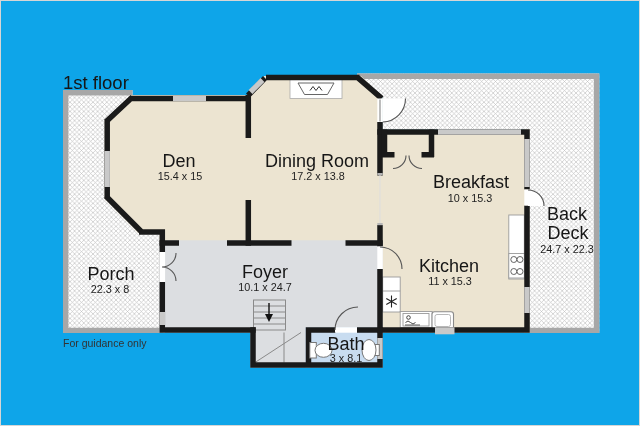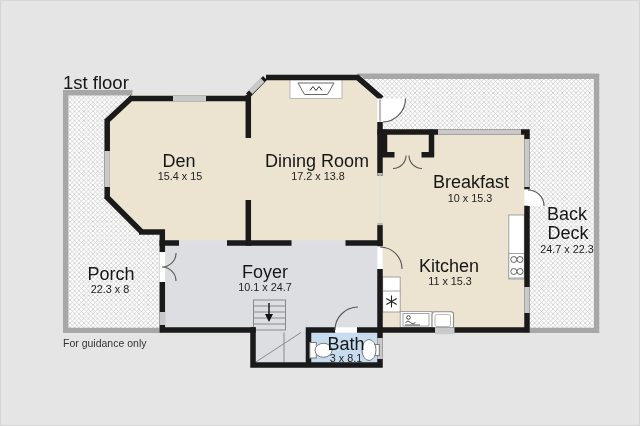--- a/index.html
+++ b/index.html
@@ -1,16 +1,16 @@
 <!DOCTYPE html>
 <html><head>
 <meta charset="utf-8">
 <style>
   html,body{margin:0;padding:0;background:#fff;}
-  #stage{width:640px;height:426px;box-sizing:border-box;border:1px solid #d6d6d6;background:#e5e5e5;position:relative;overflow:hidden;}
+  #stage{width:640px;height:426px;box-sizing:border-box;border:1px solid #d6d6d6;background:#0ea5e9;position:relative;overflow:hidden;}
   svg{display:block;}
   .wallstroke{fill:none;stroke-width:5.5;stroke-linecap:butt;}
   .thin{fill:none;stroke:#8a8a8a;stroke-width:1;}
   .arc{fill:none;stroke:#555;stroke-width:1.1;}
   .fixture{fill:#fff;stroke:#777;stroke-width:1;}
   .counter{fill:#fff;stroke:#9a9a9a;stroke-width:0.9;}
   text{font-family:"Liberation Sans","DejaVu Sans",sans-serif;fill:#161616;}
   .room-name{font-size:18px;}
   .room-dims{font-size:10.8px;fill:#222;}
   .title-text{font-size:18.5px;}

